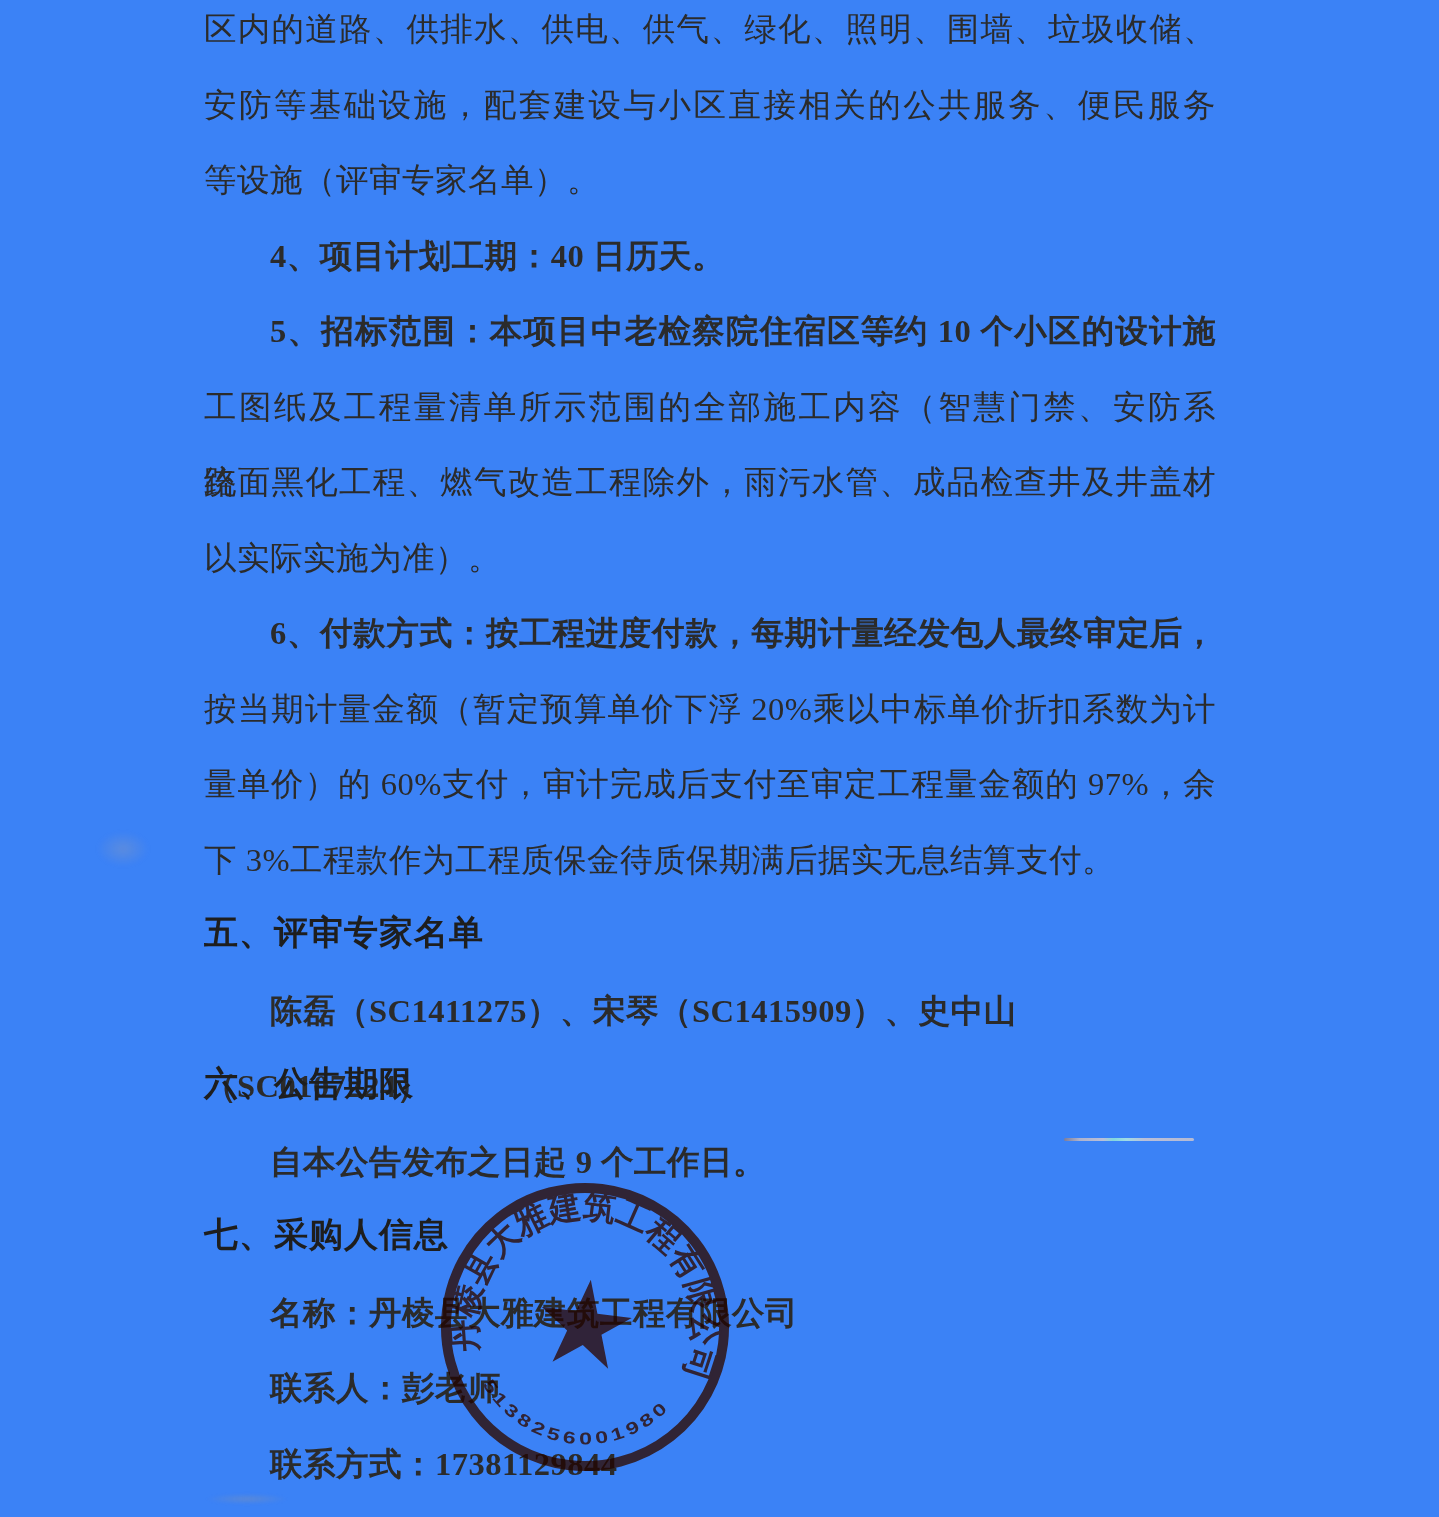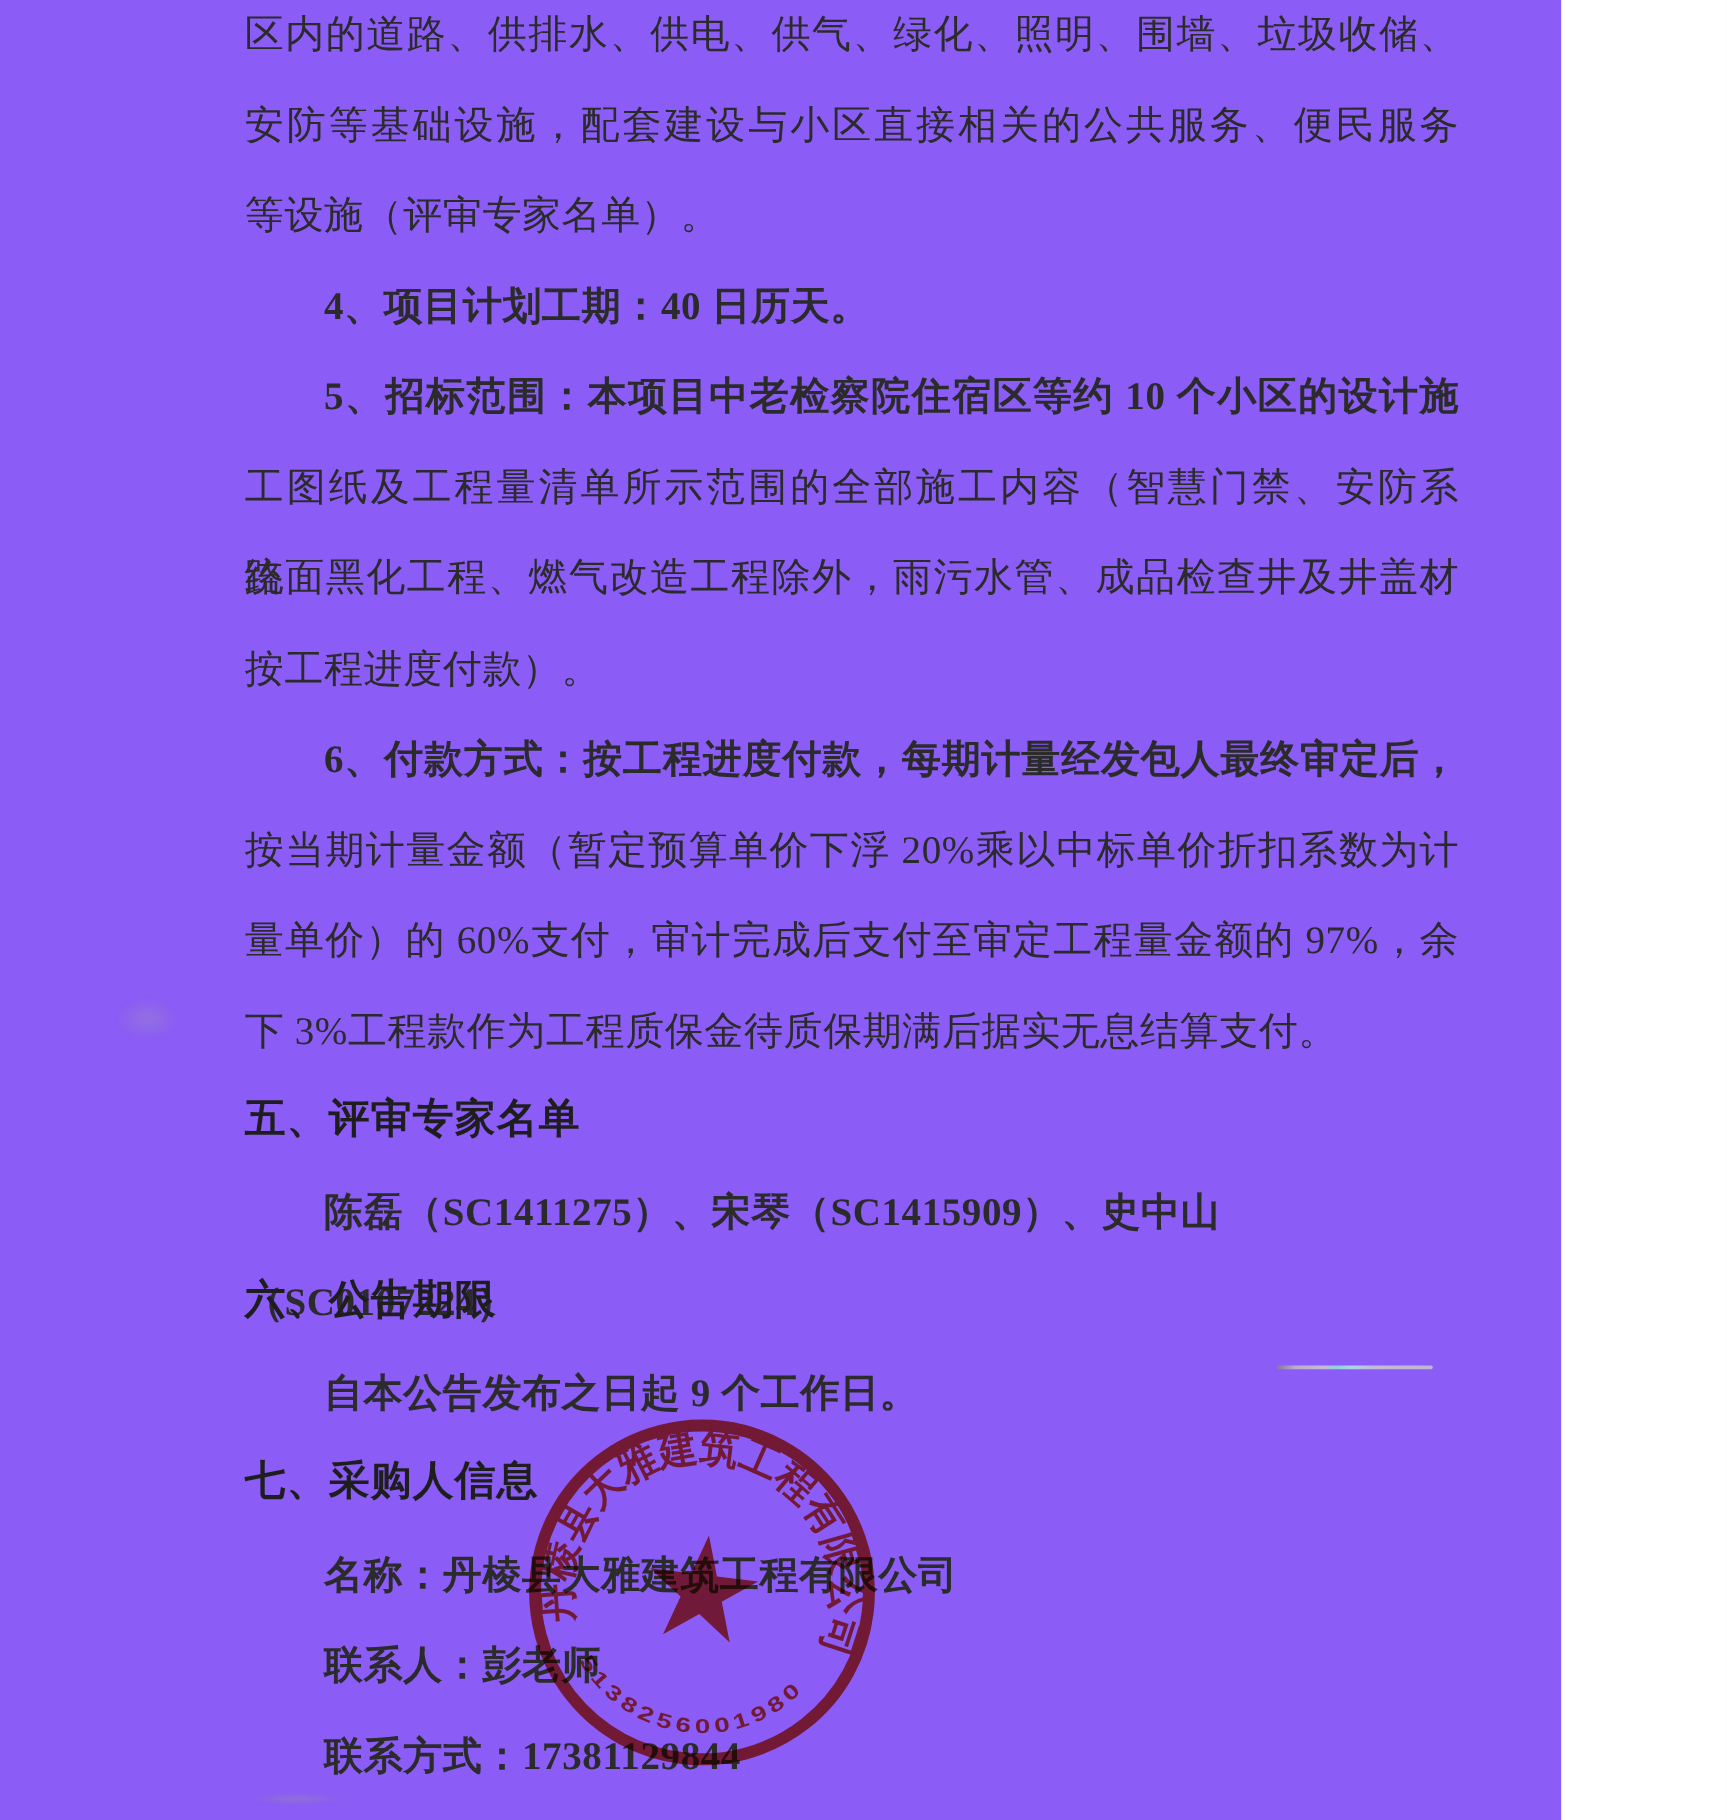--- a/index.html
+++ b/index.html
@@ -2,23 +2,23 @@
 <html><head>
 <meta charset="utf-8">
 <style>
   html, body {
     margin: 0;
     padding: 0;
     background: #ffffff;
   }
   .page {
     position: relative;
-    width: 1301px;
+    width: 1439px;
     height: 1517px;
-    background: #8b5cf6;
+    background: #3b82f6;
     overflow: hidden;
     font-family: "Liberation Serif", serif;
   }
   .text-block {
     position: absolute;
     left: 204px;
     top: -8px;
     width: 1012px;
   }
   .line {
@@ -105,21 +105,21 @@
 <div class="page">
 
   <div class="text-block" id="lines-container">
       <div class="line body justify">区内的道路、供排水、供电、供气、绿化、照明、围墙、垃圾收储、</div>
       <div class="line body justify">安防等基础设施，配套建设与小区直接相关的公共服务、便民服务</div>
       <div class="line body">等设施（评审专家名单）。</div>
       <div class="line body indent">4、项目计划工期：40 日历天。</div>
       <div class="line body indent justify">5、招标范围：本项目中老检察院住宿区等约 10 个小区的设计施</div>
       <div class="line body justify">工图纸及工程量清单所示范围的全部施工内容（智慧门禁、安防系统、</div>
       <div class="line body justify">路面黑化工程、燃气改造工程除外，雨污水管、成品检查井及井盖材</div>
-      <div class="line body">按工程进度付款）。</div>
+      <div class="line body">以实际实施为准）。</div>
       <div class="line body indent justify">6、付款方式：按工程进度付款，每期计量经发包人最终审定后，</div>
       <div class="line body justify">按当期计量金额（暂定预算单价下浮 20%乘以中标单价折扣系数为计</div>
       <div class="line body justify">量单价）的 60%支付，审计完成后支付至审定工程量金额的 97%，余</div>
       <div class="line body">下 3%工程款作为工程质保金待质保期满后据实无息结算支付。</div>
       <div class="line heading">五、评审专家名单</div>
       <div class="line body indent">陈磊（SC1411275）、宋琴（SC1415909）、史中山（SC0107224）</div>
       <div class="line heading">六、公告期限</div>
       <div class="line body indent">自本公告发布之日起 9 个工作日。</div>
       <div class="line heading">七、采购人信息</div>
       <div class="line body indent">名称：丹棱县大雅建筑工程有限公司</div>

